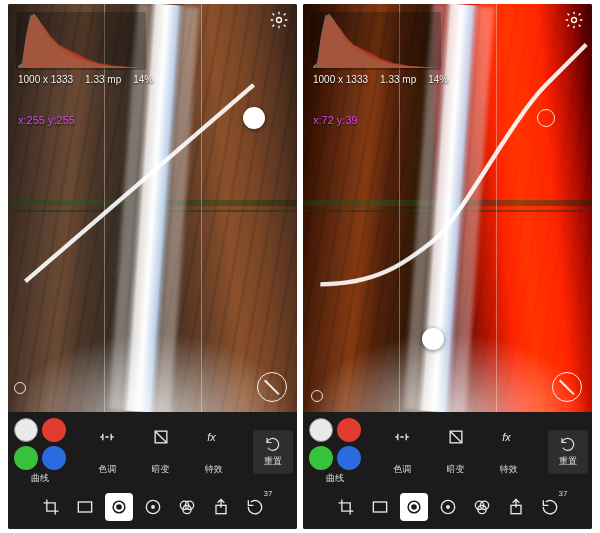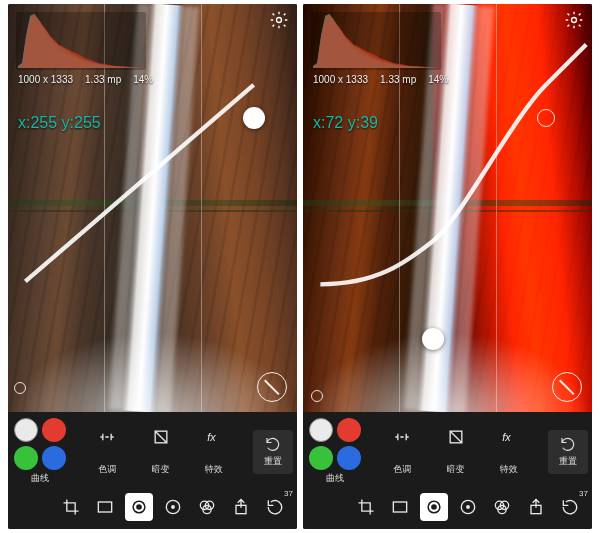--- a/index.html
+++ b/index.html
@@ -64,21 +64,21 @@
   .grid3 .v2{ position:absolute; left:66.66%; top:0; bottom:0; width:1px; background:rgba(255,255,255,0.35); }
 
   
   .histo {
     position:absolute; top:8px; left:8px; width:130px; height:58px;
     background:rgba(0,0,0,0.25); border-radius:2px; padding:2px;
   }
   .histo svg{ width:100%; height:100%; display:block; }
   .meta { position:absolute; top:70px; left:10px; font-size:10px; color:#f1f1f1;
     text-shadow:0 1px 2px rgba(0,0,0,0.8); display:flex; gap:12px; }
-  .coord { position:absolute; top:110px; left:10px; font-size:16px; color:#14b8a6;
+  .coord { position:absolute; top:110px; left:10px; font-size:11px; color:#d946ef;
     text-shadow:0 1px 2px rgba(0,0,0,0.8); }
   .gear { position:absolute; top:6px; right:8px; width:20px; height:20px; color:#fff; }
   .circ-btn { position:absolute; bottom:10px; right:10px; width:30px; height:30px;
     border:1.5px solid rgba(255,255,255,0.9); border-radius:50%; }
   .circ-btn::after{ content:""; position:absolute; left:15%; top:50%; right:15%; height:1.5px;
     background:rgba(255,255,255,0.9); transform:translateY(-50%) rotate(45deg); }
 
   
   .curve { position:absolute; inset:0; }
   .curve .line { stroke:#fff; stroke-width:1.5; fill:none; opacity:0.9; }
@@ -95,21 +95,21 @@
   .swatch{ width:24px; height:24px; border-radius:50%; }
   .sw-white{ background:#eaeaea; border:1px solid #888; }
   .sw-red{ background:#e23b30; }
   .sw-green{ background:#38c23c; }
   .sw-blue{ background:#2a6be0; }
   .tool { display:flex; flex-direction:column; align-items:center; gap:16px; font-size:9px; color:#ddd; width:28px; }
   .tool svg, .ico svg { width:20px; height:20px; display:block; }
   .ico{ color:#e8e8e8; }
   .reset { display:flex; flex-direction:column; align-items:center; justify-content:center;
     width:40px; height:44px; background:#2e2e2e; border-radius:4px; gap:2px; font-size:9px; color:#ddd; }
-  .tabbar { background:#1b1b1b; display:flex; align-items:center; justify-content:flex-end;
+  .tabbar { background:#1b1b1b; display:flex; align-items:center; justify-content:center;
     padding:6px 8px 8px; gap:6px; }
   .tabbar .ico { width:28px; height:28px; display:flex; align-items:center; justify-content:center;
     border-radius:4px; }
   .tabbar .ico.active { background:#fff; color:#1b1b1b; }
   .tabbar .ico svg{ width:20px; height:20px; }
   .rot-badge{ position:relative; }
   .rot-badge .num{ position:absolute; top:-4px; right:-4px; font-size:8px; color:#ddd; }
 </style>
 </head>
 <body>

